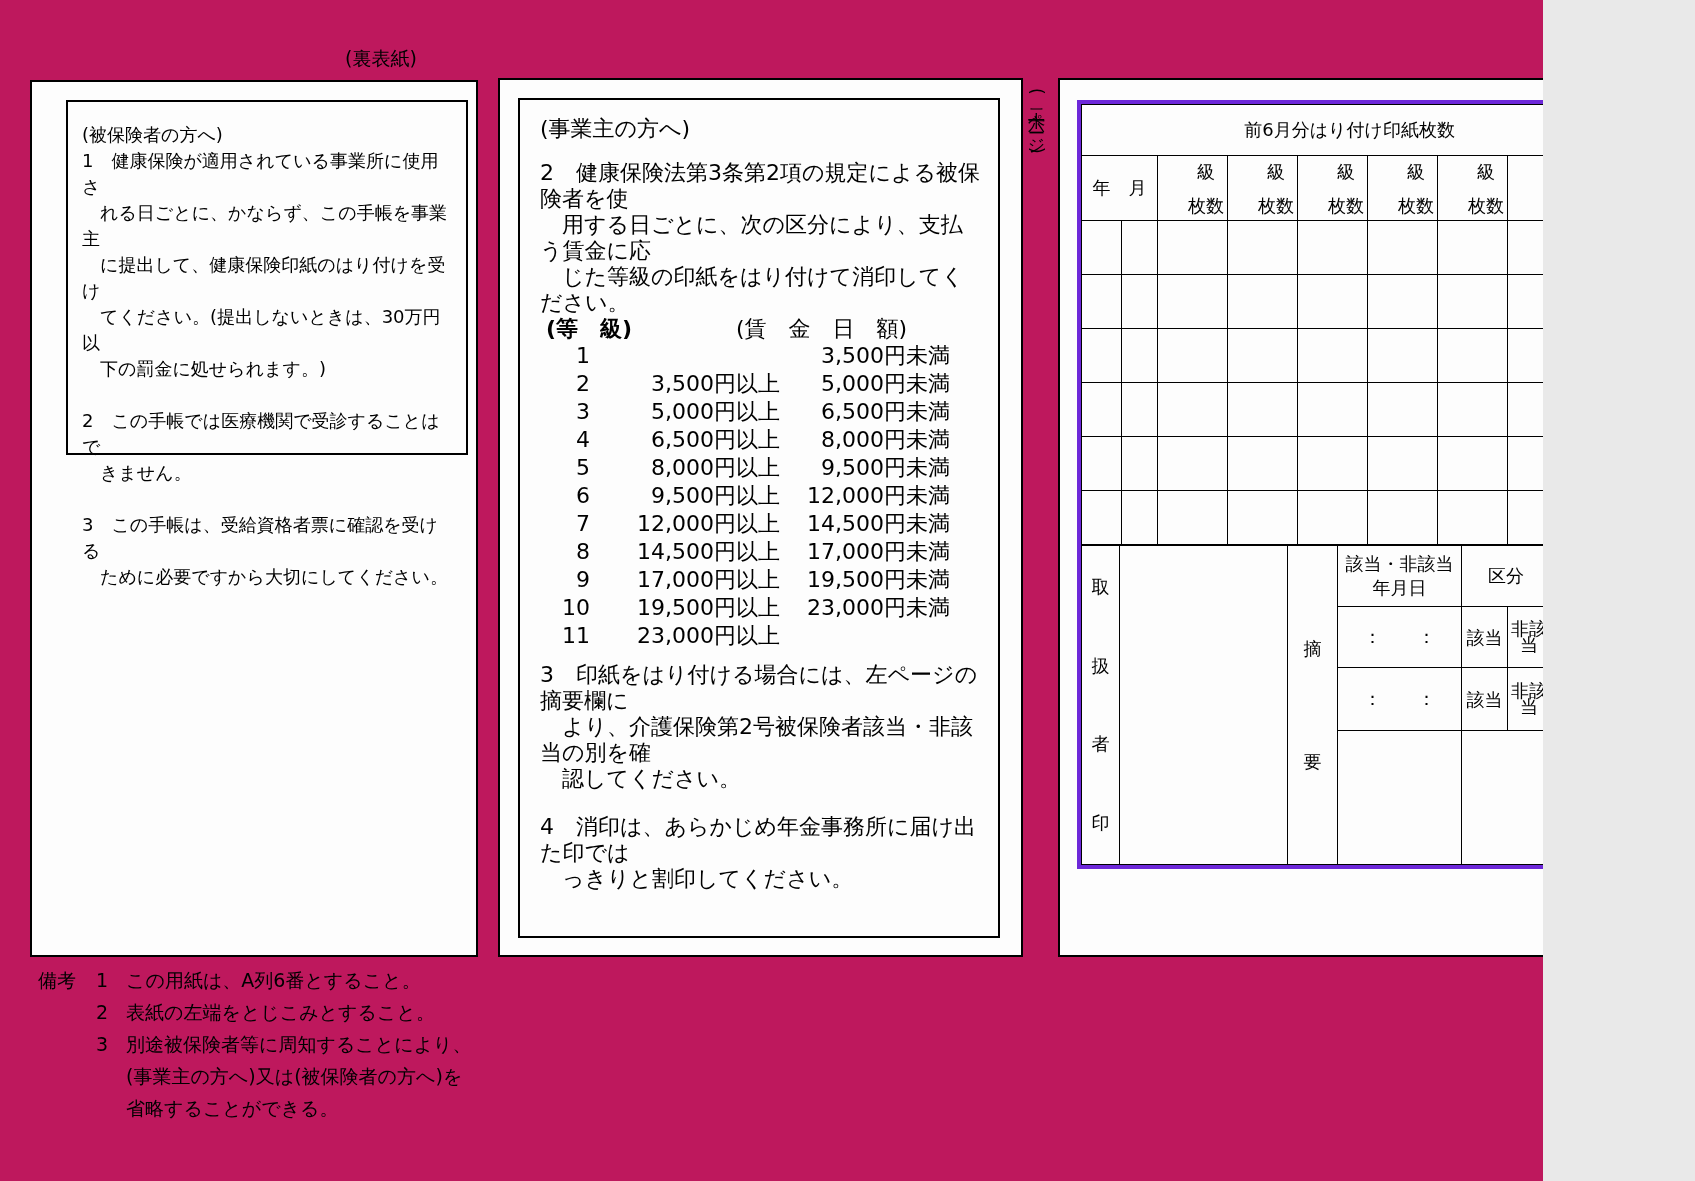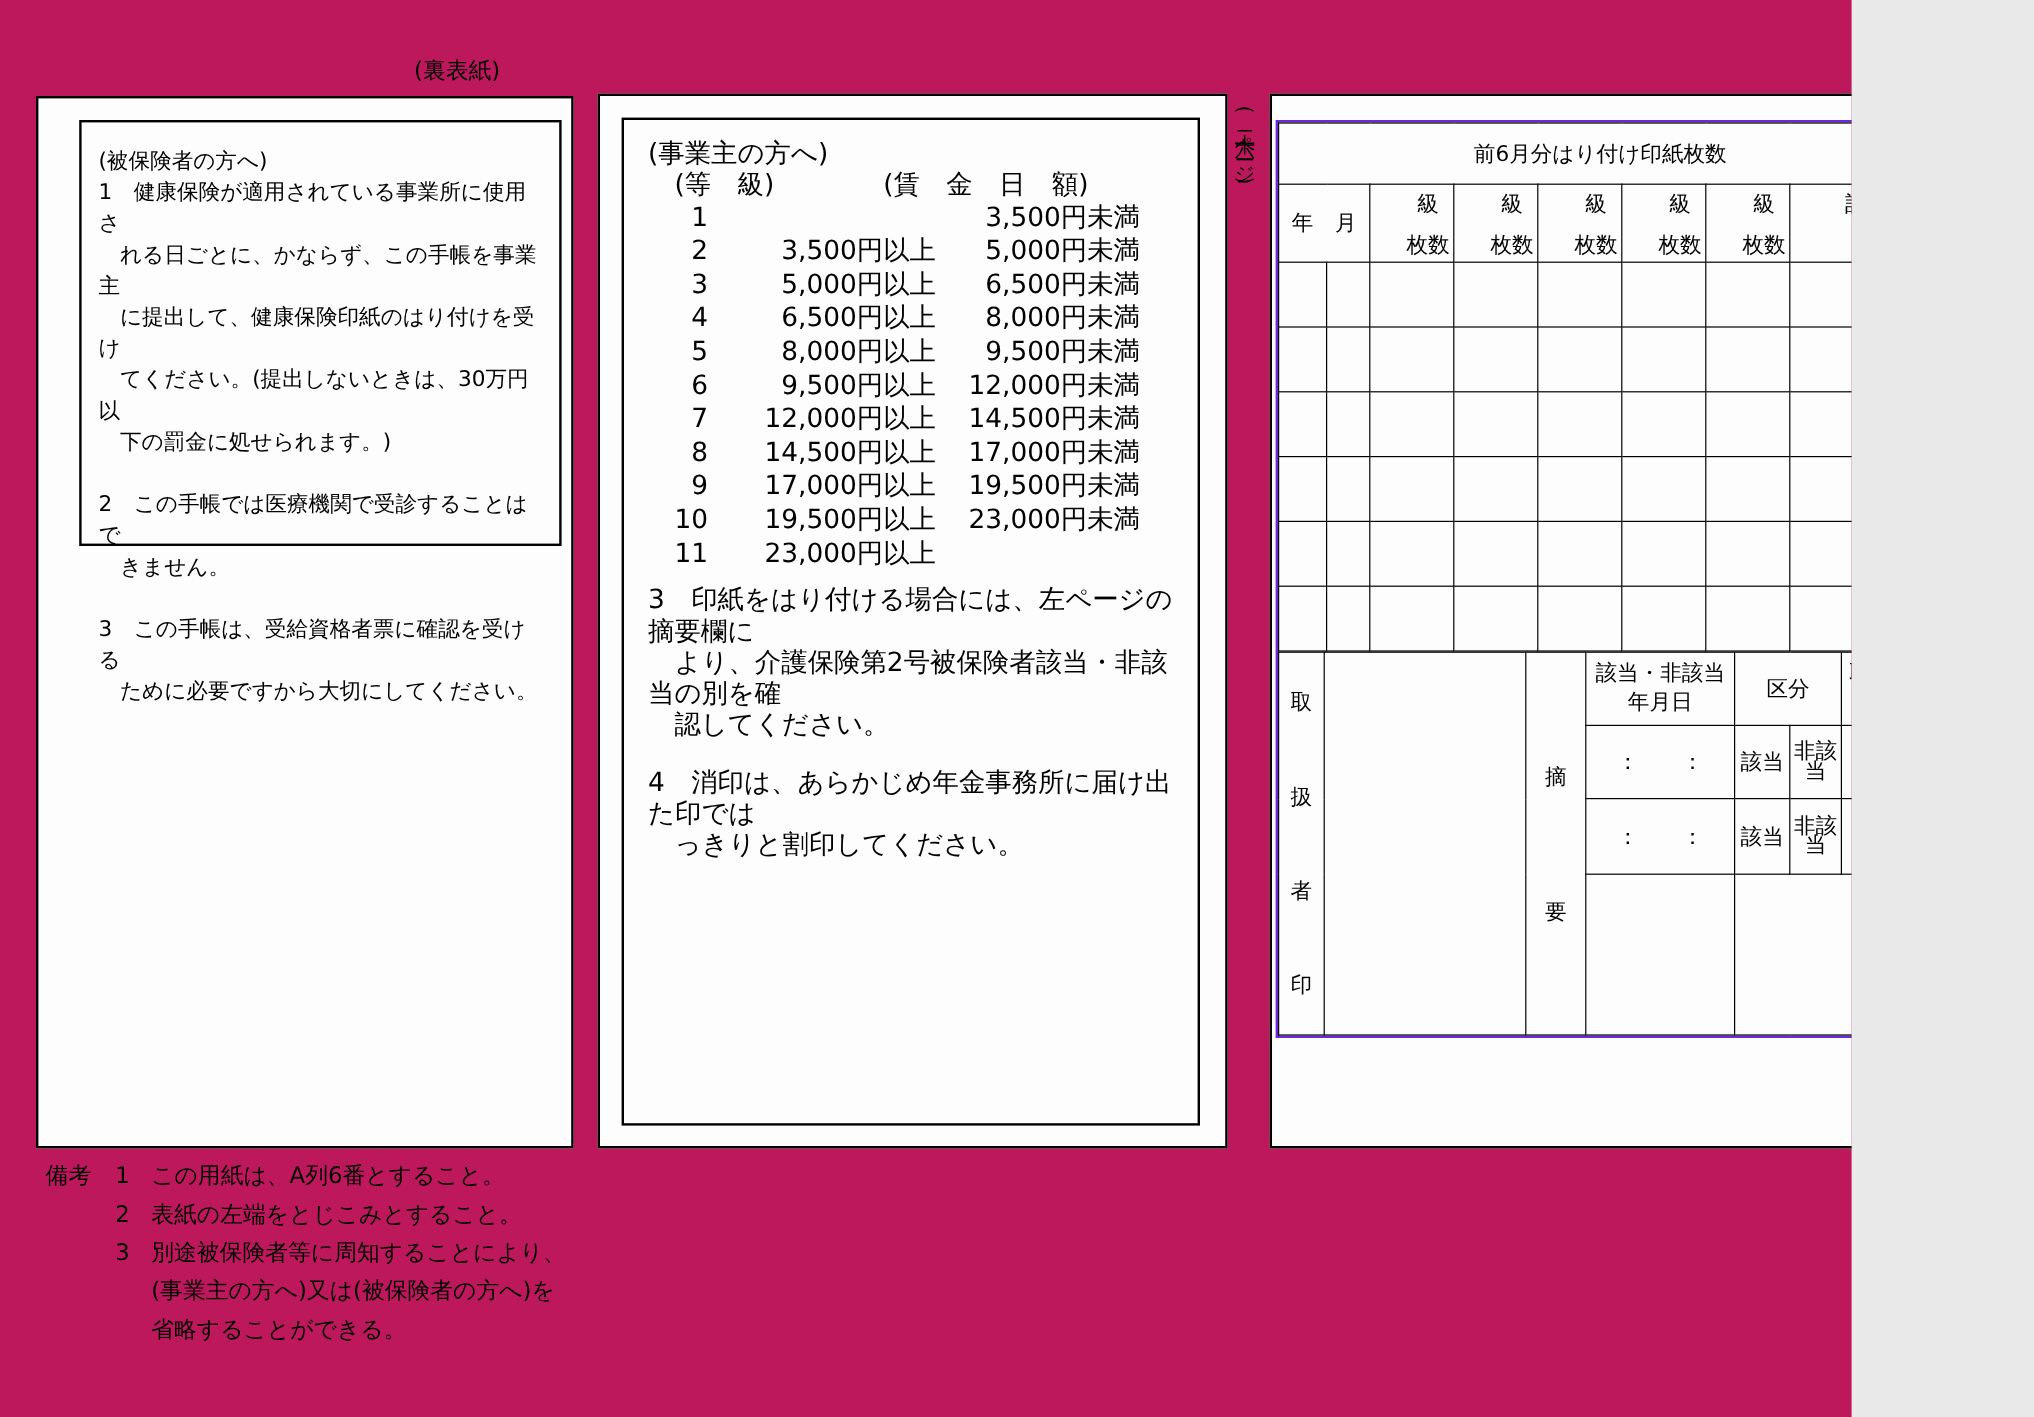--- a/index.html
+++ b/index.html
@@ -21,33 +21,33 @@
 
   
   .mid-content{padding:16px 14px 0 20px;font-size:22px;line-height:26px;}
   .mid-item{margin:0;}
   .gap18{margin-top:18px;}
   .gap12{margin-top:12px;}
   .gap22{margin-top:22px;}
 
   
   .grade-head-row{position:relative;height:26px;}
-  .grade-head-row .gh1{margin-left:22px;}
+  .grade-head-row .gh1{margin-left:6px;font-weight:bold;}
   .grade-head-row .gh2{position:absolute;left:196px;top:0;}
   .grade-row{display:flex;height:28px;line-height:28px;width:410px;}
   .grade-row .g1{width:50px;text-align:right;}
   .grade-row .g2{width:190px;text-align:right;}
   .grade-row .g3{width:170px;text-align:right;}
 
   
   .vlabel{position:absolute;writing-mode:vertical-rl;text-orientation:mixed;
           font-size:17px;letter-spacing:2px;}
 
   
-  .stamp-wrap{position:absolute;left:3px;top:20px;width:540px;border:2px solid #6d28d9;}
+  .stamp-wrap{position:absolute;left:17px;top:20px;width:540px;border:4px solid #6d28d9;}
   table.stamp{border-collapse:collapse;table-layout:fixed;width:536px;}
   table.stamp td{border:1px solid #000;padding:0;font-size:18px;vertical-align:middle;}
   td.title-cell{height:50px;text-align:center;font-size:19px;}
   .head-cell-inner{display:flex;flex-direction:column;justify-content:space-between;
                    height:58px;padding:3px 2px 2px 2px;}
   .head-grade{text-align:right;padding-right:10px;}
   .head-sheets{text-align:right;padding-right:1px;}
   .head-total{text-align:center;}
   td.ym-head{text-align:center;height:64px;}
   tr.body-row td{height:53px;}
@@ -94,20 +94,23 @@
         <div class="item pre">3　この手帳は、受給資格者票に確認を受ける
 　ために必要ですから大切にしてください。</div>
       </div>
     </div>
   </div>
 
   <div class="panel" style="left:498px;top:78px;width:521px;height:875px;">
     <div class="innerbox" style="left:18px;top:18px;width:478px;height:836px;">
       <div class="mid-content">
         <div>(事業主の方へ)</div>
+        <div class="mid-item pre gap18">2　健康保険法第3条第2項の規定による被保険者を使
+　用する日ごとに、次の区分により、支払う賃金に応
+　じた等級の印紙をはり付けて消印してください。</div>
 
         <div class="grade-head-row">
           <span class="gh1">(等　級)</span>
           <span class="gh2">(賃　金　日　額)</span>
         </div>
 
         <div>
 
             <div class="grade-row">
               <span class="g1">1</span>

